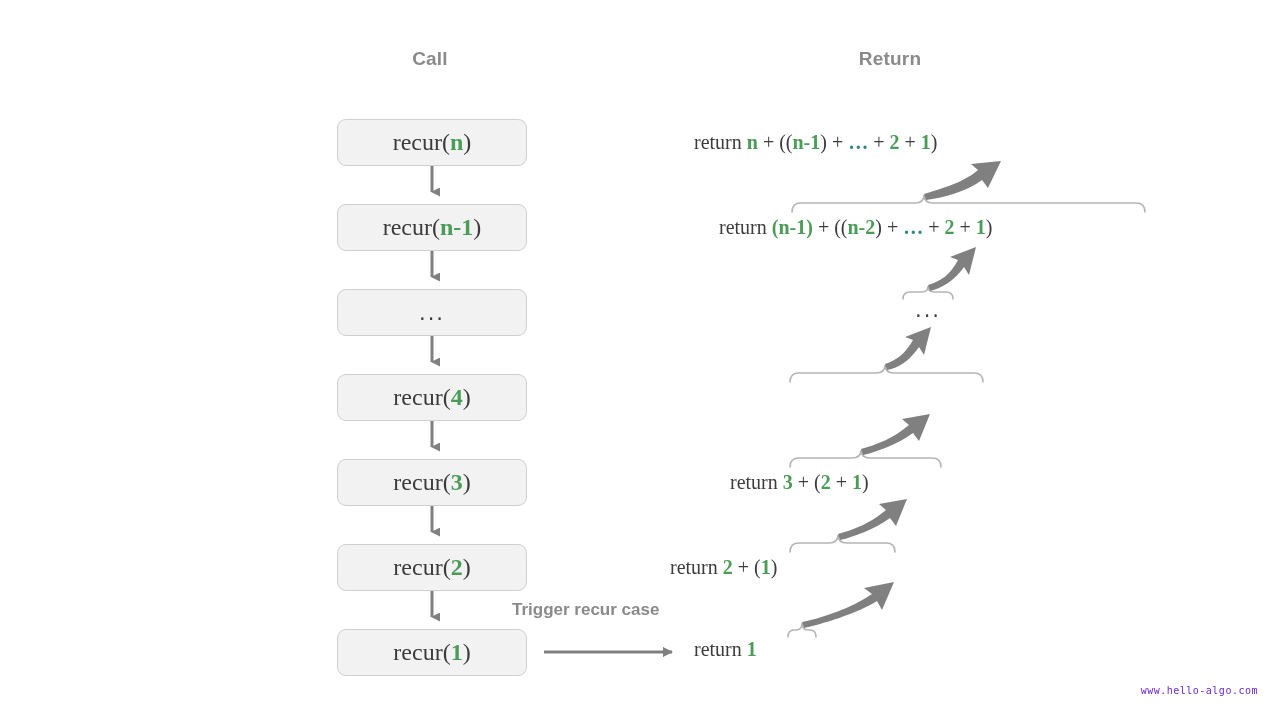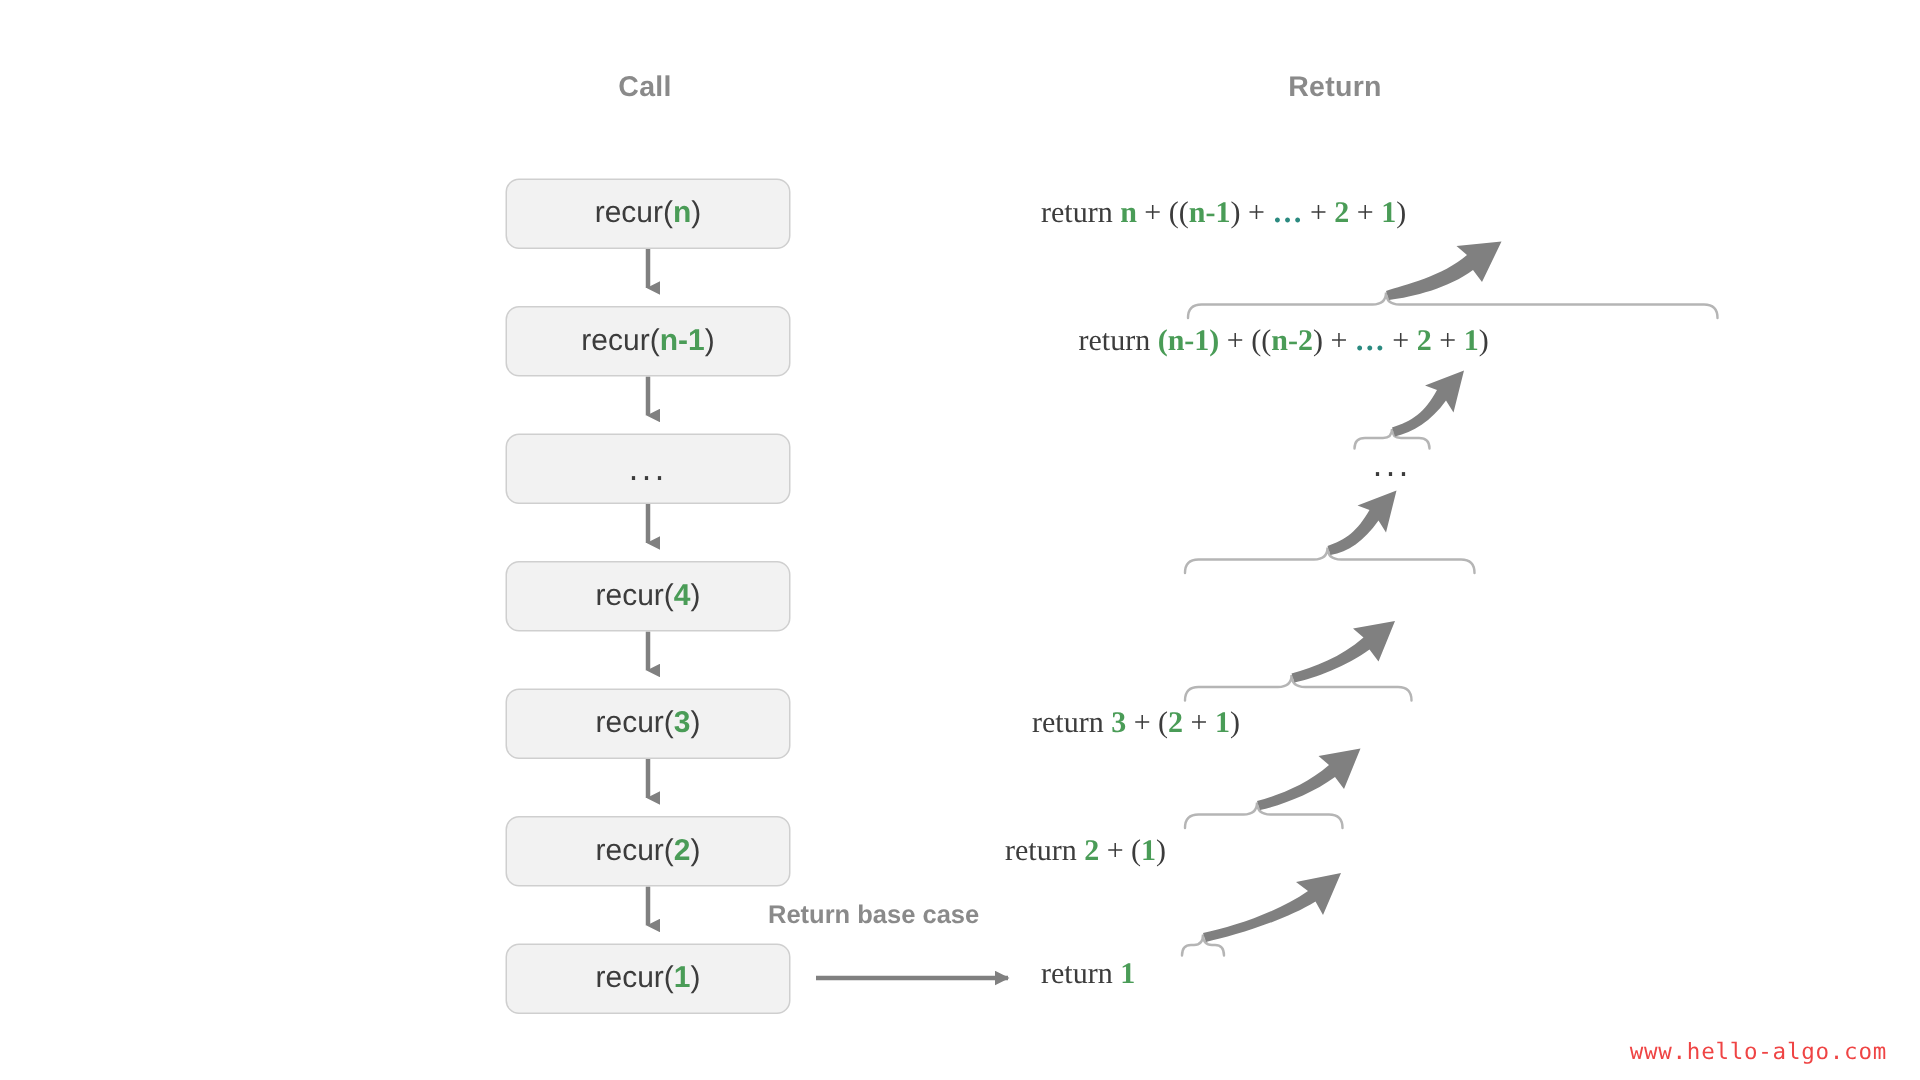--- a/index.html
+++ b/index.html
@@ -37,22 +37,22 @@
     position: absolute;
     box-sizing: border-box;
     width: 190px;
     height: 47px;
     background: #f2f2f2;
     border: 1.6px solid #cfcfcf;
     border-radius: 9px;
     display: flex;
     align-items: center;
     justify-content: center;
-    font-family: Liberation Sans, sans-serif;
-    font-size: 20px;
+    font-family: Liberation Serif, serif;
+    font-size: 24px;
     color: #3c3c3c;
     letter-spacing: 0px;
     white-space: nowrap;
   }
   .call-box .arg { color: #4a9c57; font-weight: bold; }
   .call-box.dots {
     font-family: "DejaVu Sans", sans-serif;
     font-size: 21px;
     color: #3c3c3c;
     letter-spacing: 2px;
@@ -89,24 +89,24 @@
     font-size: 17px;
     font-weight: bold;
     color: #8a8a8a;
     white-space: nowrap;
   }
 
   
   .watermark {
     position: absolute;
     right: 22px;
-    bottom: 10px;
+    bottom: 24px;
     font-family: "DejaVu Sans Mono", monospace;
-    font-size: 15px;
-    color: #ef4444;
+    font-size: 10px;
+    color: #6d28d9;
     letter-spacing: 0.5px;
     white-space: nowrap;
   }
 
   
   #overlay {
     position: absolute;
     left: 0; top: 0;
     width: 1280px;
     height: 720px;
@@ -220,24 +220,24 @@
       <span class="arg">2</span>
       <span>)</span>
   </div>
 
   <div class="call-box" style="left:337px; top:629px;">
     <span>recur(</span>
       <span class="arg">1</span>
       <span>)</span>
   </div>
 
-  <div class="annot-label" style="left:512px; top:600px;">Return base case</div>
+  <div class="annot-label" style="left:512px; top:600px;">Trigger recur case</div>
 
   <div class="ret-line" id="ret0" style="left:694px; top:132px;"><span class="kw">return </span><span class="g">n</span><span class="p"> + ((</span><span class="g">n-1</span><span class="p">) + </span><span class="t">…</span><span class="p"> + </span><span class="g">2</span><span class="p"> + </span><span class="g">1</span><span class="p">)</span></div>
   <div class="ret-line" id="ret1" style="left:694px; top:217px;margin-left:25px;"><span class="kw">return </span><span class="g">(n-1)</span><span class="p"> + ((</span><span class="g">n-2</span><span class="p">) + </span><span class="t">…</span><span class="p"> + </span><span class="g">2</span><span class="p"> + </span><span class="g">1</span><span class="p">)</span></div>
   <div class="ret-dots" style="left:928px; top:298px;">...</div>
-  <div class="ret-line" id="ret3" style="left:688px; top:472px;"><span class="kw">return </span><span class="g">3</span><span class="p"> + (</span><span class="g">2</span><span class="p"> + </span><span class="g">1</span><span class="p">)</span></div>
+  <div class="ret-line" id="ret3" style="left:730px; top:472px;"><span class="kw">return </span><span class="g">3</span><span class="p"> + (</span><span class="g">2</span><span class="p"> + </span><span class="g">1</span><span class="p">)</span></div>
   <div class="ret-line" id="ret4" style="left:670px; top:557px;"><span class="kw">return </span><span class="g">2</span><span class="p"> + (</span><span class="g">1</span><span class="p">)</span></div>
   <div class="ret-line" id="ret5" style="left:694px; top:639px;"><span class="kw">return </span><span class="g">1</span></div>
 
   <div class="watermark">www.hello-algo.com</div>
 
 </div>
 
 </body></html>

